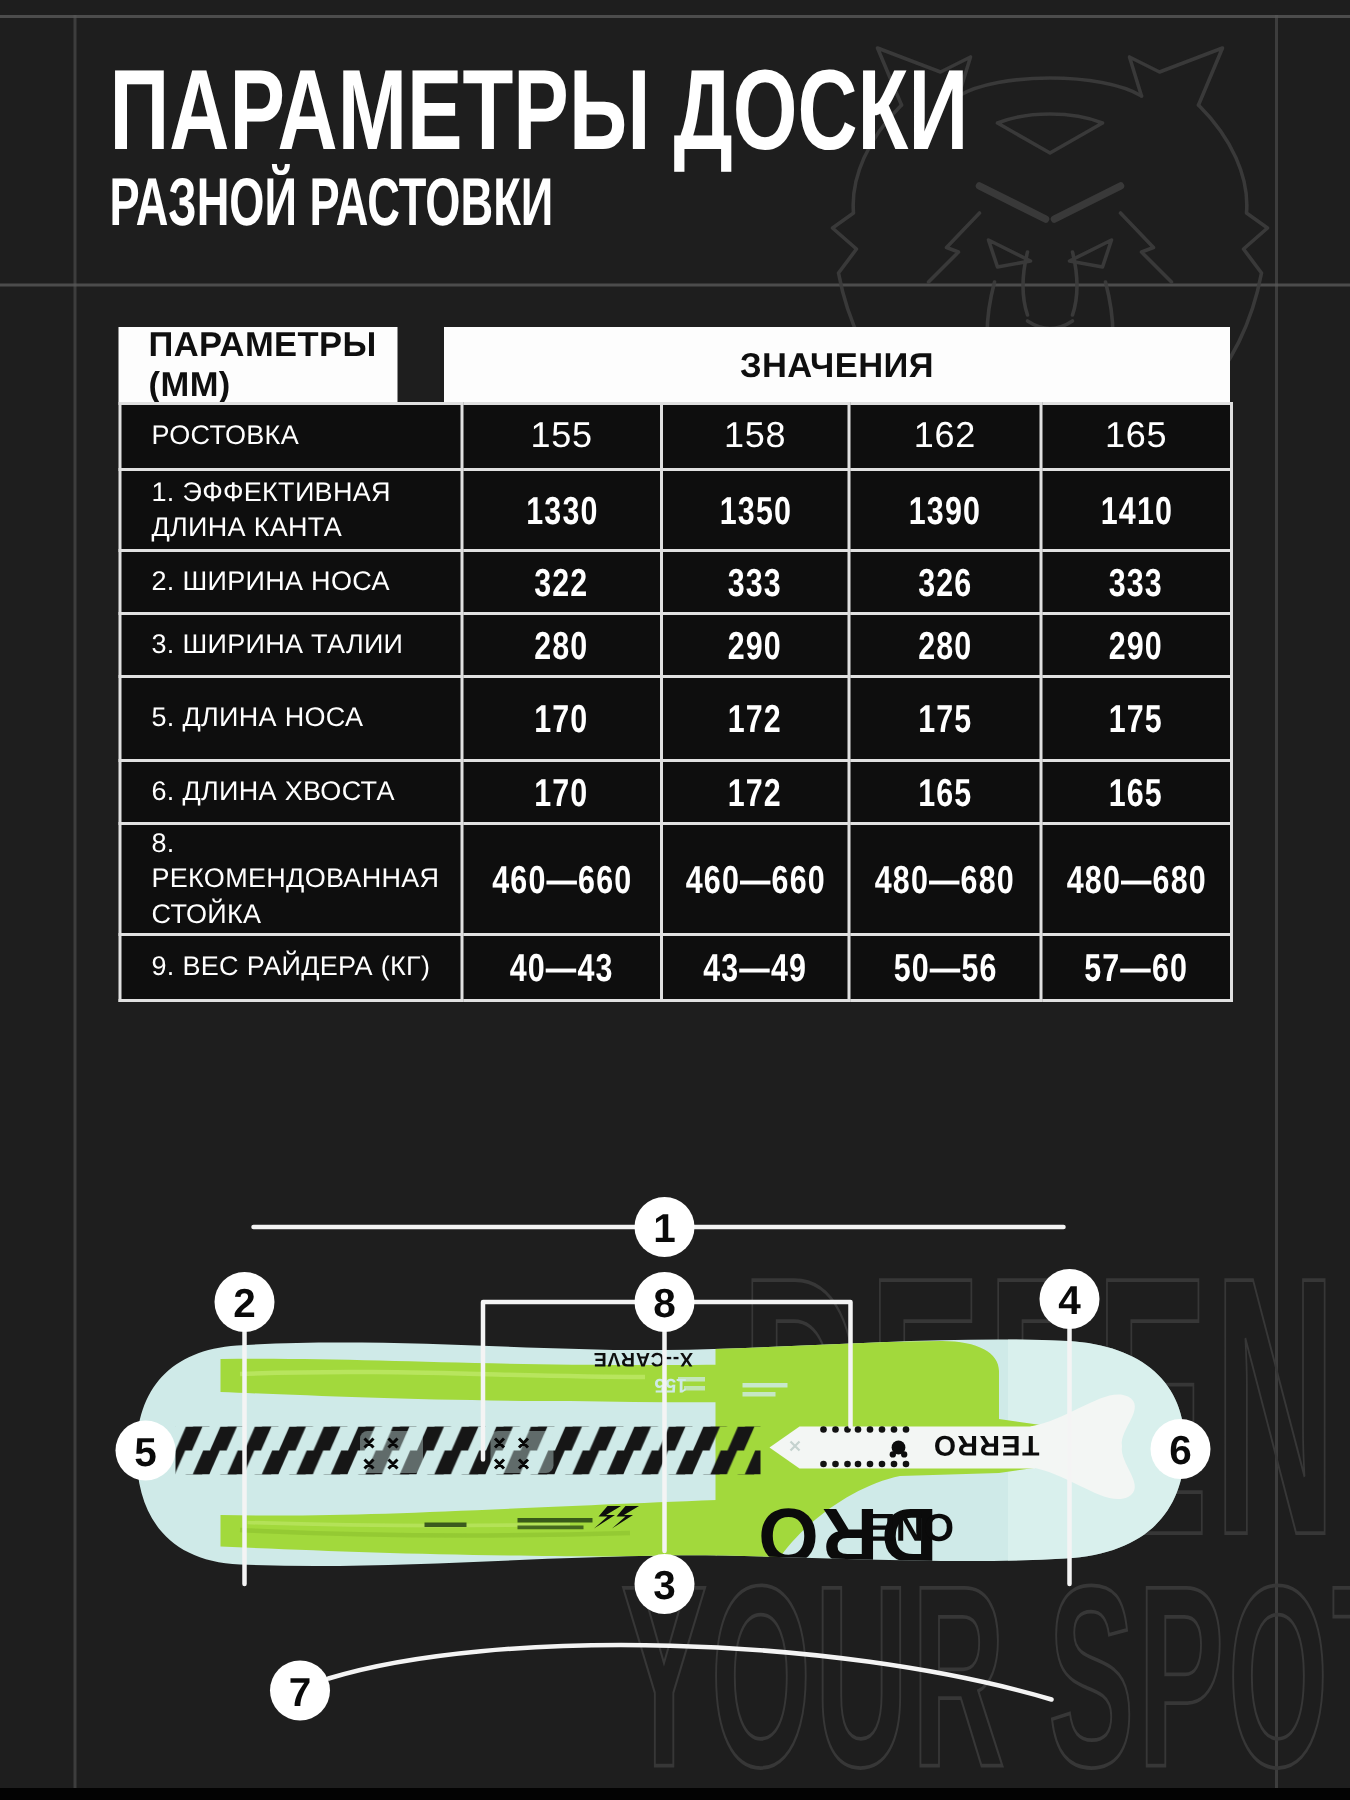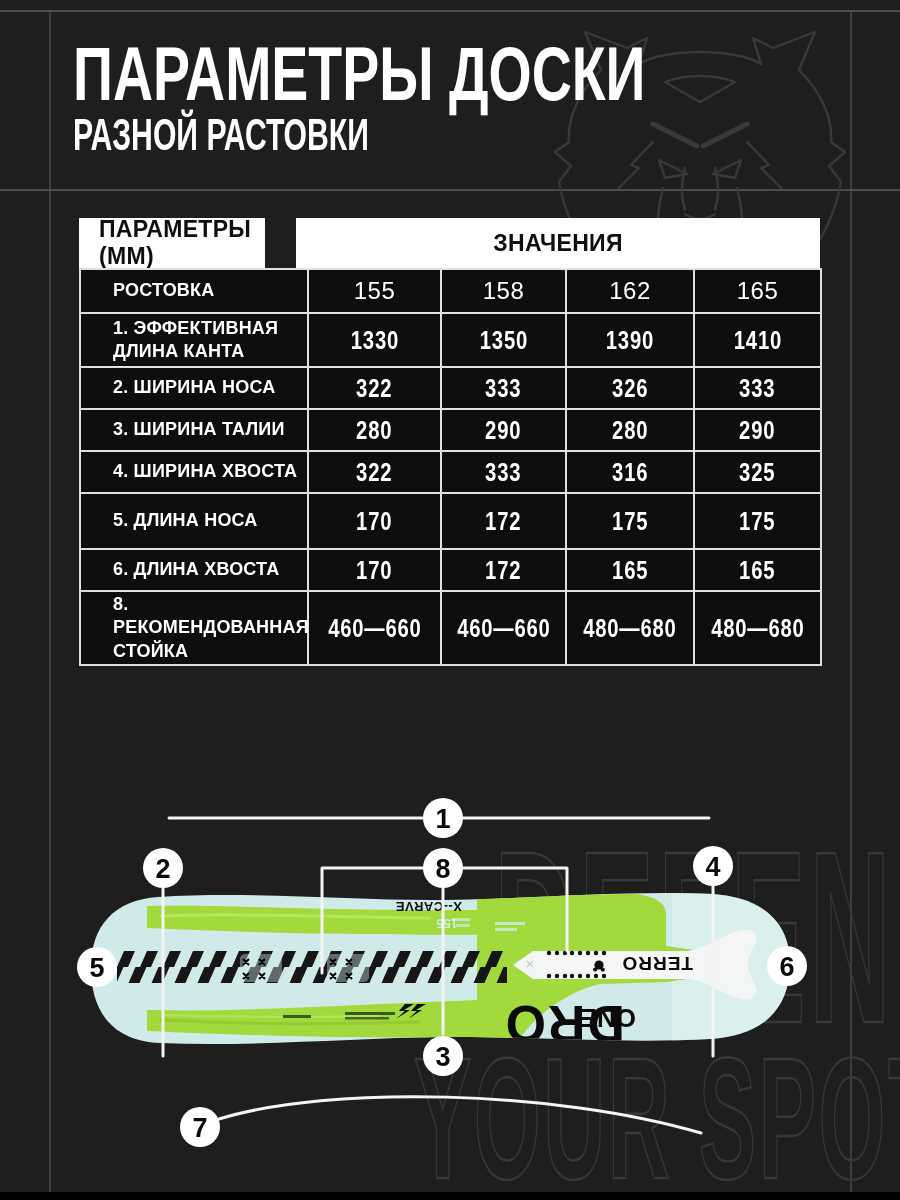--- a/index.html
+++ b/index.html
@@ -24,21 +24,21 @@
   .wm-spot{left:414px;top:1032px;font-size:172px;letter-spacing:5px;transform:scaleX(.5);}
   
   .bear{position:absolute;left:535px;top:18px;}
   
   .hdr{position:absolute;top:218px;height:50px;background:#fdfdfd;color:#0f0f0f;
        font-size:23px;font-weight:800;display:flex;align-items:center;box-sizing:border-box;letter-spacing:.3px;}
   .hdr-left{left:79px;width:186px;padding-left:20px;}
   .hdr-right{left:296px;width:524px;justify-content:center;}
   table.spec{position:absolute;left:79px;top:268px;width:741px;border-collapse:collapse;table-layout:fixed;}
   table.spec td{border:2px solid #e0e0e0;background:#0e0e0e;color:#fff;vertical-align:middle;}
-  td.lbl{padding-left:32px;font-size:18px;font-weight:700;line-height:1.3;letter-spacing:.2px;}
+  td.lbl{padding-left:20px;font-size:18px;font-weight:400;line-height:1.3;letter-spacing:.2px;}
   td.num{text-align:center;font-size:26px;font-weight:700;}
   td.num .vtxt{display:inline-block;transform:scaleX(.78);letter-spacing:1px;white-space:nowrap;}
   td.num.plain{font-size:24px;font-weight:500;}
   td.num.plain .vtxt{transform:none;letter-spacing:.5px;}
   
   .diagram{position:absolute;left:0;top:0;}
   .callout-num{font-size:27px;font-weight:800;fill:#0a0a0a;}
 </style>
 </head>
 <body>
@@ -112,47 +112,47 @@
           <td class="num"><span class="vtxt">326</span></td>
           <td class="num"><span class="vtxt">333</span></td>
         </tr>
         <tr style="height: 42px; margin-top: 20px;">
           <td class="lbl">3. ШИРИНА ТАЛИИ</td>
           <td class="num"><span class="vtxt">280</span></td>
           <td class="num"><span class="vtxt">290</span></td>
           <td class="num"><span class="vtxt">280</span></td>
           <td class="num"><span class="vtxt">290</span></td>
         </tr>
-        <tr style="height: 42px;">
-          <td class="lbl">4. ШИРИНА ХВОСТА</td>
-          <td class="num"><span class="vtxt">322</span></td>
-          <td class="num"><span class="vtxt">333</span></td>
-          <td class="num"><span class="vtxt">316</span></td>
-          <td class="num"><span class="vtxt">325</span></td>
-        </tr>
         <tr style="height: 56px;">
           <td class="lbl">5. ДЛИНА НОСА</td>
           <td class="num"><span class="vtxt">170</span></td>
           <td class="num"><span class="vtxt">172</span></td>
           <td class="num"><span class="vtxt">175</span></td>
           <td class="num"><span class="vtxt">175</span></td>
         </tr>
         <tr style="height: 42px; margin-left: 40px;">
           <td class="lbl">6. ДЛИНА ХВОСТА</td>
           <td class="num"><span class="vtxt">170</span></td>
           <td class="num"><span class="vtxt">172</span></td>
           <td class="num"><span class="vtxt">165</span></td>
           <td class="num"><span class="vtxt">165</span></td>
         </tr>
         <tr style="height: 56px;">
           <td class="lbl">8. РЕКОМЕНДОВАННАЯ<br>СТОЙКА</td>
           <td class="num"><span class="vtxt">460—660</span></td>
           <td class="num"><span class="vtxt">460—660</span></td>
           <td class="num"><span class="vtxt">480—680</span></td>
           <td class="num"><span class="vtxt">480—680</span></td>
+        </tr>
+        <tr style="height: 44px;">
+          <td class="lbl">9. ВЕС РАЙДЕРА (КГ)</td>
+          <td class="num"><span class="vtxt">40—43</span></td>
+          <td class="num"><span class="vtxt">43—49</span></td>
+          <td class="num"><span class="vtxt">50—56</span></td>
+          <td class="num"><span class="vtxt">57—60</span></td>
         </tr>
       </tbody>
   </table>
 
   <svg class="diagram" width="900" height="1200" viewBox="0 0 900 1200">
     <defs>
       <clipPath id="boardClip">
         <path d="M158,897 C255,891 360,901 443,900 C530,899 628,890 712,894 C763,897 791,923 790,966
                  C789,1008 764,1036 710,1039 C622,1044 525,1036 443,1037 C352,1038 252,1047 160,1043
                  C112,1041 91,1011 91,968 C91,926 114,900 158,897 Z"></path>

